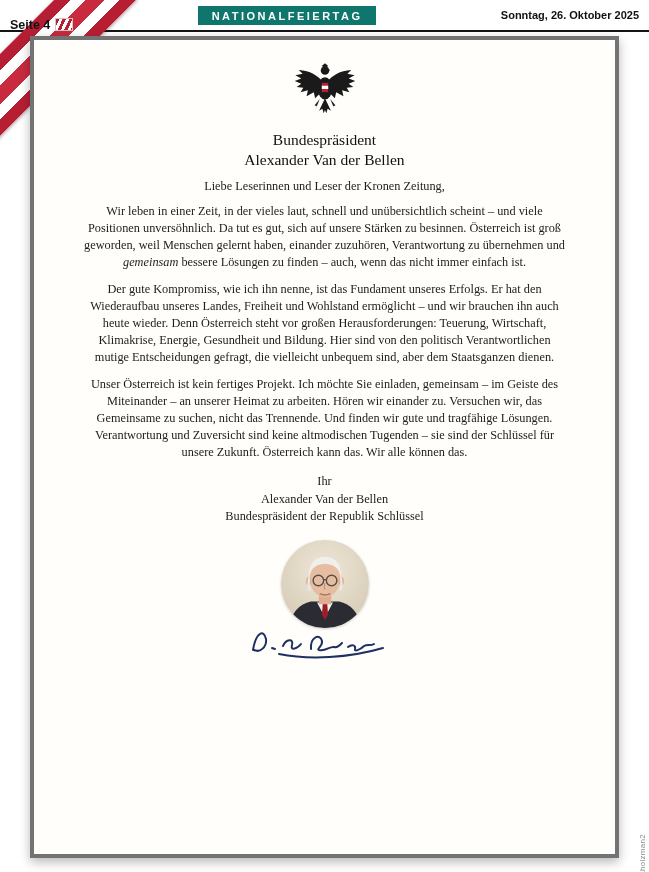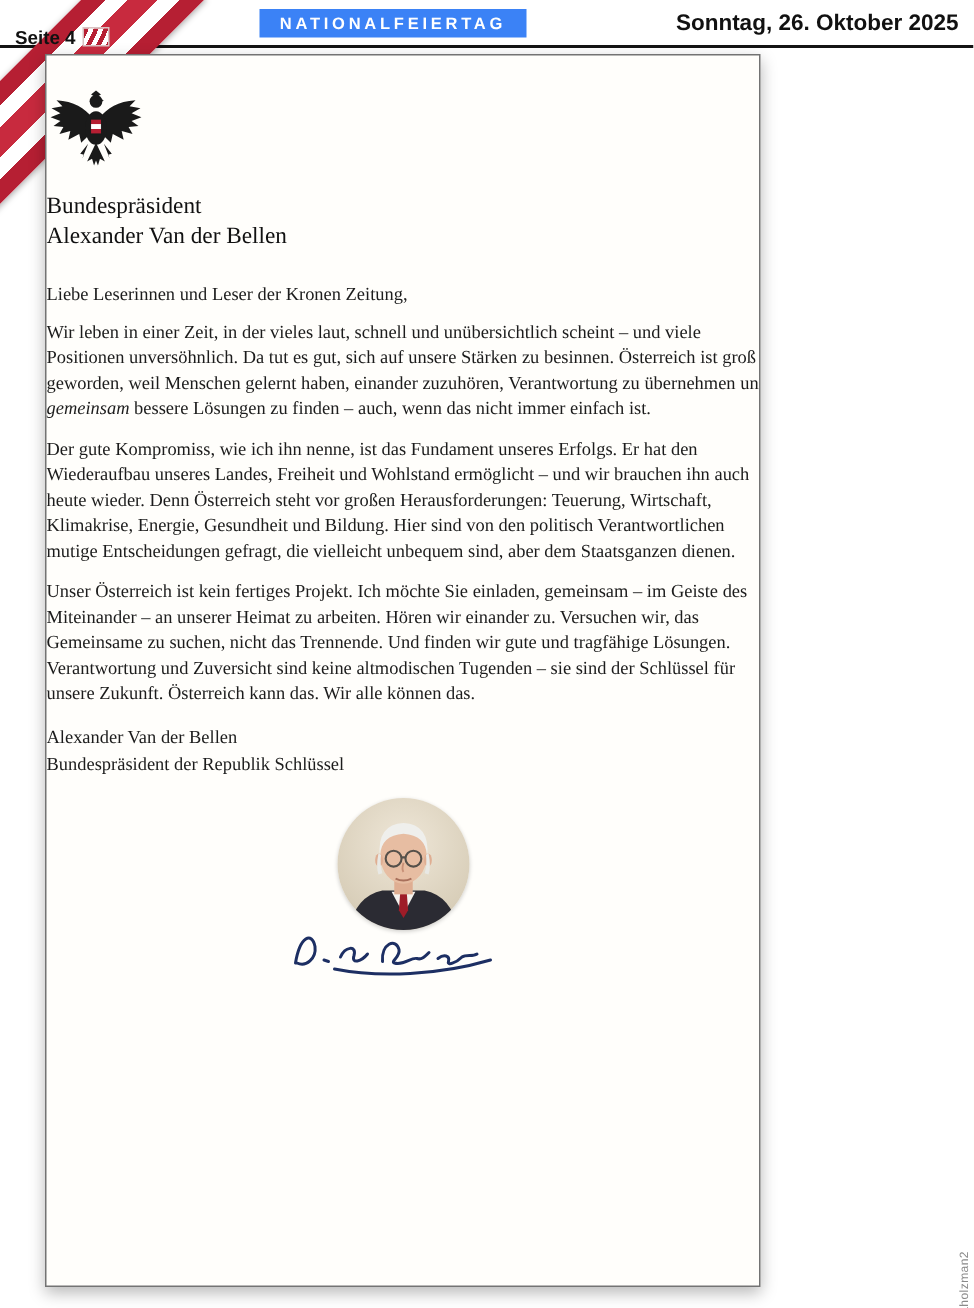--- a/index.html
+++ b/index.html
@@ -19,46 +19,46 @@
     display:flex;align-items:center;justify-content:space-between;
     padding:0 10px;box-sizing:border-box;z-index:4;
   }
   .page-label{font-weight:bold;font-size:12.5px;display:flex;align-items:flex-start;gap:5px;margin-top:20px;}
   .mini-flag{
     display:inline-block;width:16px;height:11px;
     background:repeating-linear-gradient(115deg,#b61f33 0 3px,#ffffff 3px 6px);
     border:0.5px solid #d9c2c2;
   }
   .section-badge{
-    background:#3b82f6;color:#fff;font-weight:bold;
+    background:#0f766e;color:#fff;font-weight:bold;
     font-size:11px;letter-spacing:2.5px;padding:4px 14px 3px;
   }
-  .date-label{font-weight:bold;font-size:15px;}
+  .date-label{font-weight:bold;font-size:11px;}
   
   .ribbon{
     position:absolute;top:31px;left:-80px;width:230px;height:58px;
     transform:rotate(-45deg);z-index:2;
     background:linear-gradient(to bottom,
       #b61f33 0 20%,#ffffff 20% 38%,#c82a3e 38% 62%,#ffffff 62% 80%,#b61f33 80% 100%);
     box-shadow:0 1px 4px rgba(0,0,0,.35);
   }
   
   .page{
-    position:absolute;left:30px;top:36px;width:477px;height:822px;
-    background:#fffefb;border:1px solid #737373;box-sizing:border-box;
+    position:absolute;left:30px;top:36px;width:589px;height:822px;
+    background:#fffefb;border:4px solid #737373;box-sizing:border-box;
     box-shadow:0 4px 10px rgba(0,0,0,.28);
-    z-index:3;text-align:left;overflow:hidden;
+    z-index:3;text-align:center;overflow:hidden;
   }
   .eagle{margin-top:22px;}
   .sender{
     font-family:"Liberation Serif",serif;
     font-size:15.5px;line-height:1.3;margin-top:10px;
   }
   .letter-body{
-    width:484px;margin:20px auto 0;
+    width:484px;margin:8px auto 0;
     font-family:"Liberation Serif",serif;
     font-size:12.3px;line-height:1.38;color:#1c1c1c;
   }
   .salutation{margin:0 0 8px;}
   .letter-par{margin:0 0 10px;}
   .closing{margin-top:12px;font-family:"Liberation Serif",serif;font-size:12.3px;line-height:1.45;}
   
   .portrait{
     width:88px;height:88px;border-radius:50%;margin:14px auto 0;
     background:radial-gradient(circle at 50% 35%,#efe7d8 0%,#d9cfba 70%,#c9bfa8 100%);
@@ -123,20 +123,21 @@
 
   
   <div class="letter-body">
     <p class="salutation">Liebe Leserinnen und Leser der Kronen Zeitung,</p>
     <div>
         <p class="letter-par"><span>Wir leben in einer Zeit, in der vieles laut, schnell und unübersichtlich scheint – und viele Positionen unversöhnlich. Da tut es gut, sich auf unsere Stärken zu besinnen. Österreich ist groß geworden, weil Menschen gelernt haben, einander zuzuhören, Verantwortung zu übernehmen und </span><em>gemeinsam</em><span> bessere Lösungen zu finden – auch, wenn das nicht immer einfach ist.</span></p>
         <p class="letter-par"><span>Der gute Kompromiss, wie ich ihn nenne, ist das Fundament unseres Erfolgs. Er hat den Wiederaufbau unseres Landes, Freiheit und Wohlstand ermöglicht – und wir brauchen ihn auch heute wieder. Denn Österreich steht vor großen Herausforderungen: Teuerung, Wirtschaft, Klimakrise, Energie, Gesundheit und Bildung. Hier sind von den politisch Verantwortlichen mutige Entscheidungen gefragt, die vielleicht unbequem sind, aber dem Staatsganzen dienen.</span></p>
         <p class="letter-par"><span>Unser Österreich ist kein fertiges Projekt. Ich möchte Sie einladen, gemeinsam – im Geiste des Miteinander – an unserer Heimat zu arbeiten. Hören wir einander zu. Versuchen wir, das Gemeinsame zu suchen, nicht das Trennende. Und finden wir gute und tragfähige Lösungen. Verantwortung und Zuversicht sind keine altmodischen Tugenden – sie sind der Schlüssel für unsere Zukunft. Österreich kann das. Wir alle können das.</span></p>
       </div>
     <div class="closing">
+      <div>Ihr</div>
       <div>Alexander Van der Bellen</div>
       <div>Bundespräsident der Republik Schlüssel</div>
     </div>
   </div>
 
   
   <div class="portrait">
     <svg width="88" height="88" viewBox="0 0 100 100">
 
       <path d="M8 100 Q14 74 34 70 L66 70 Q86 74 92 100 Z" fill="#2b2b33"></path>

